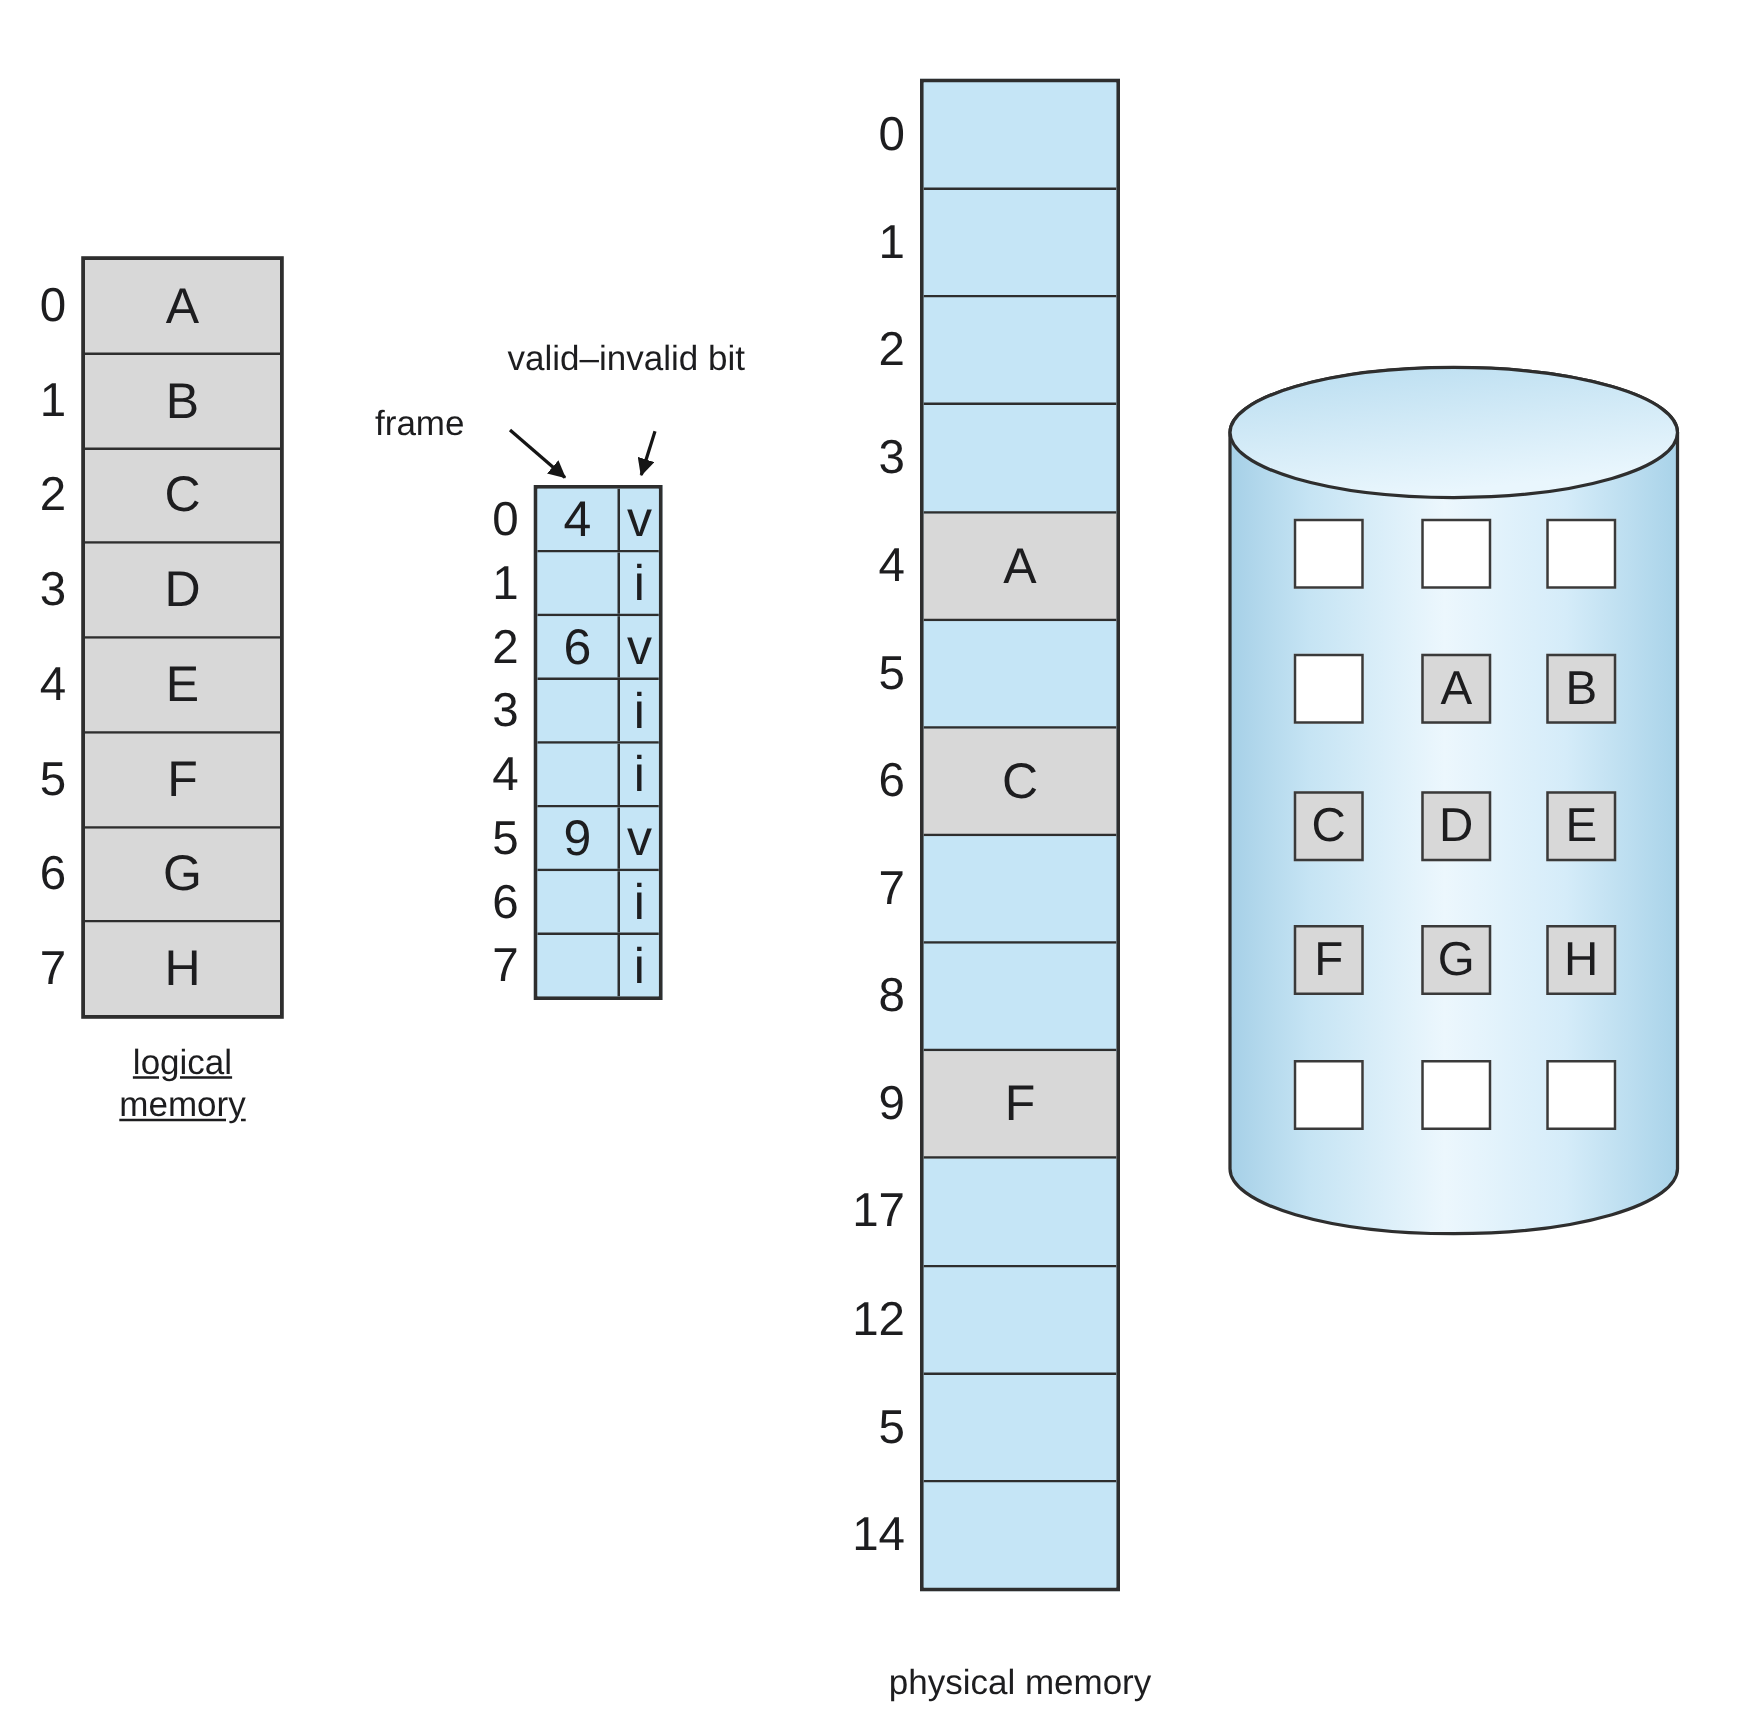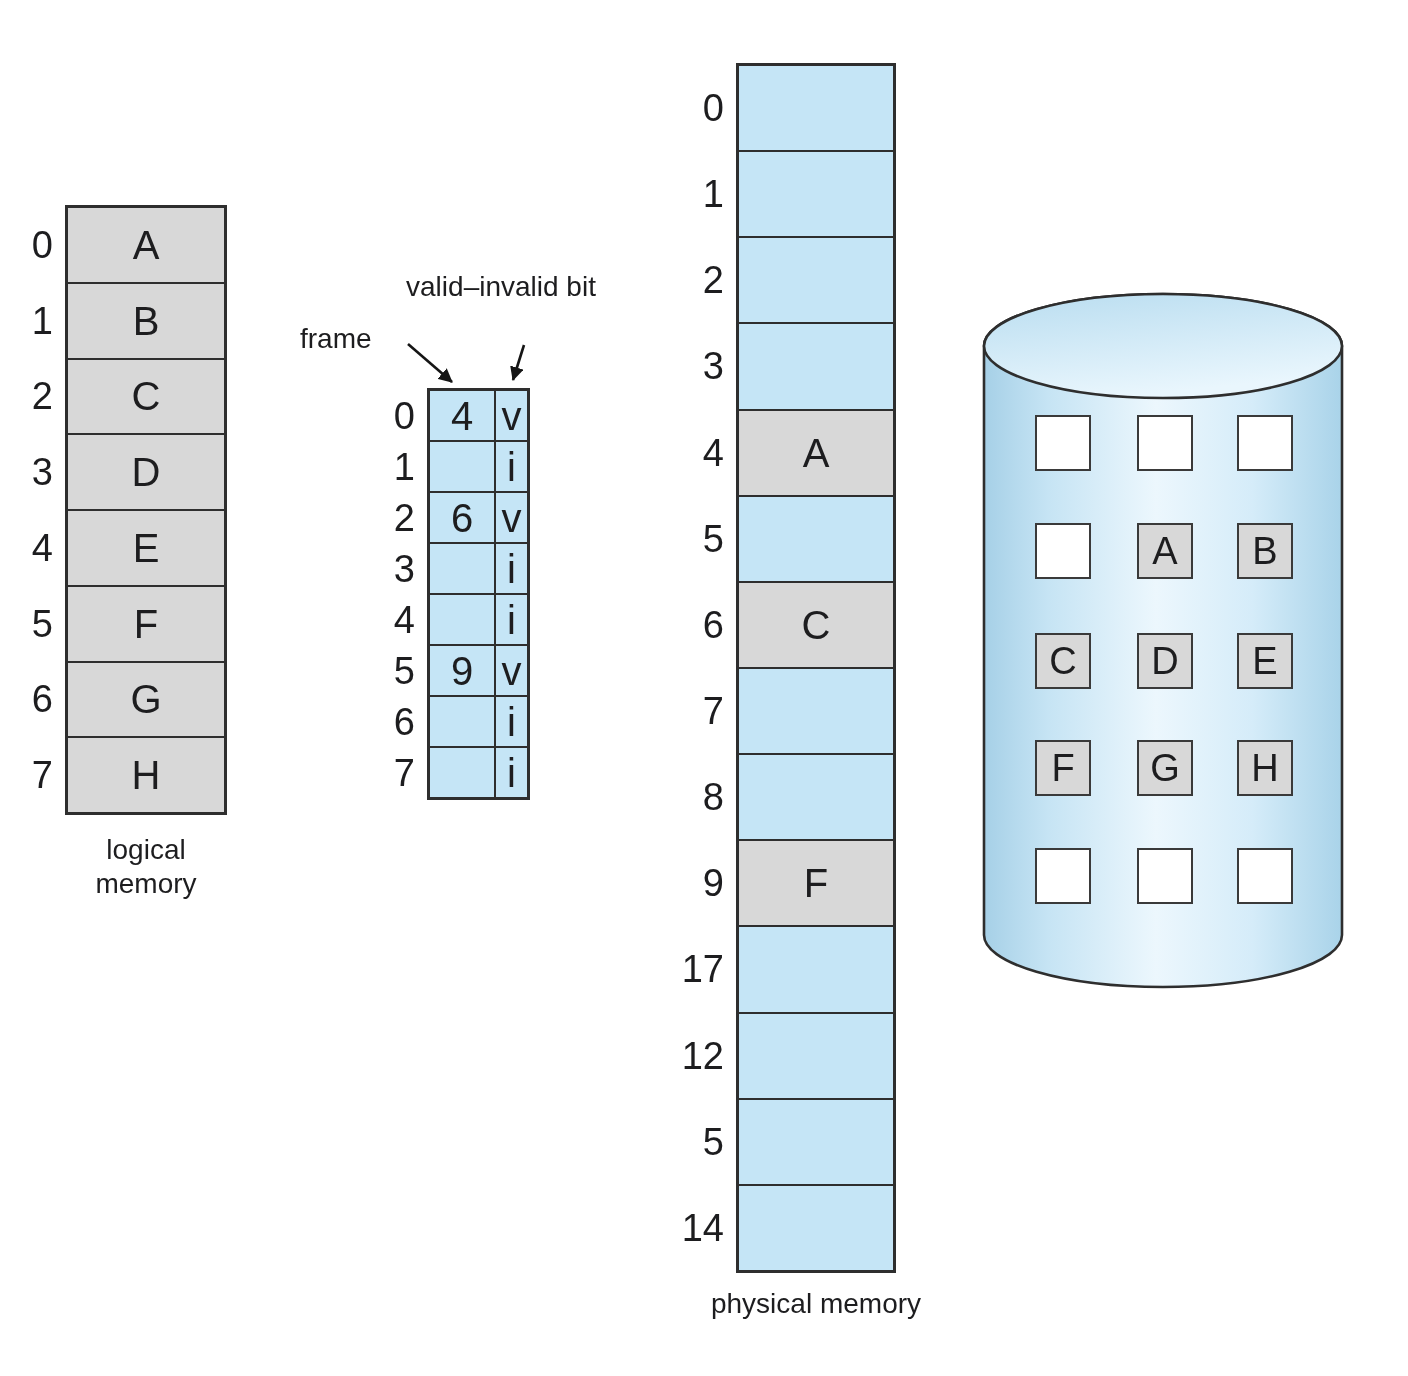--- a/index.html
+++ b/index.html
@@ -37,23 +37,23 @@
   }
   .pt-bit { flex:1; height:100%; display:flex; align-items:center; justify-content:center; }
 
   
   .physical { left:736px; top:63px; width:160px; height:1210px; }
 
   
   .lbl {
     position:absolute; text-align:center; font-size:28px; line-height:1.22; color:#1d1d1f;
   }
-  .lbl-logical  { left:66px;  top:833px; width:160px; }
+  .lbl-logical  { left:66px;  top:833px; width:160px;text-decoration:underline; }
   .lbl-pagetable{ left:379px; top:811px; width:200px; white-space:nowrap; }
-  .lbl-physical { left:666px; top:1287px; width:300px; white-space:nowrap; }
+  .lbl-physical { left:666px; top:1329px; width:300px; white-space:nowrap; }
   .lbl-frame    { left:300px; top:322px; white-space:nowrap; text-align:right; }
   .lbl-vibit    { left:399px; top:270px; width:204px; }
 
   
   .arrows { position:absolute; left:280px; top:260px; width:340px; height:140px; pointer-events:none; }
 
   
   .cylinder { position:absolute; left:982px; top:291px; width:362px; height:702px; }
   .cylinder svg { position:absolute; left:0; top:0; }
   .sq {

